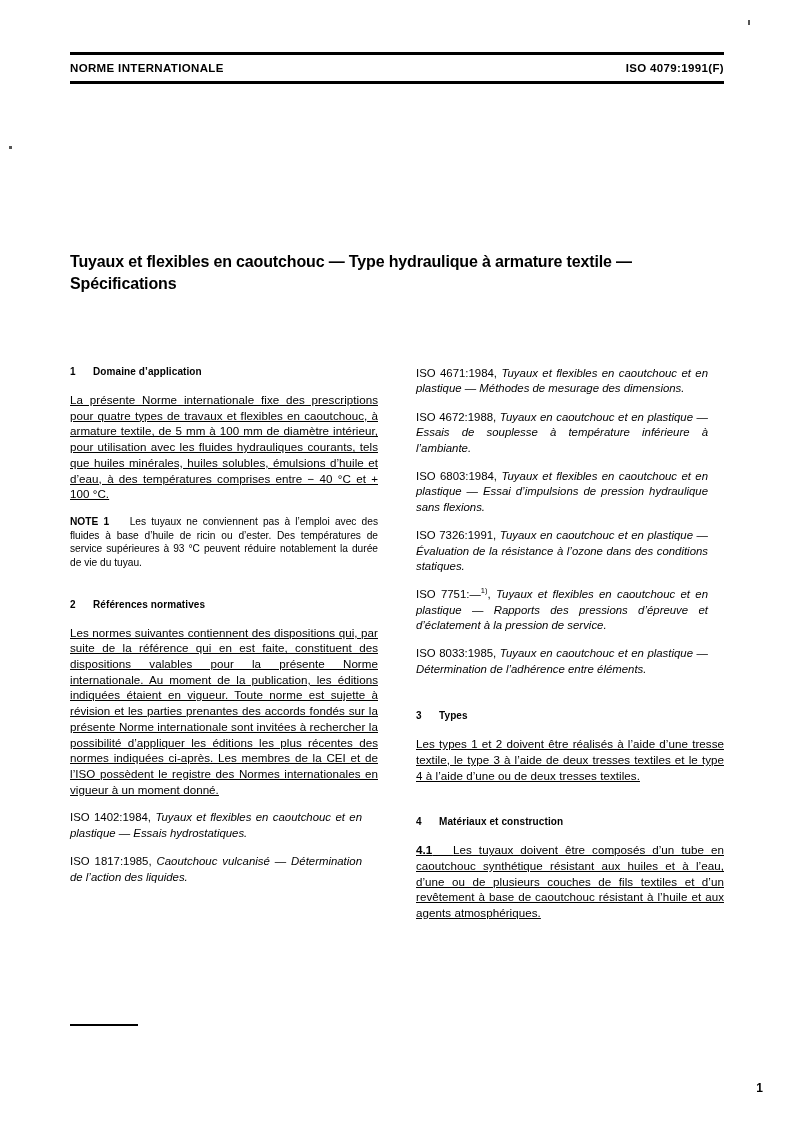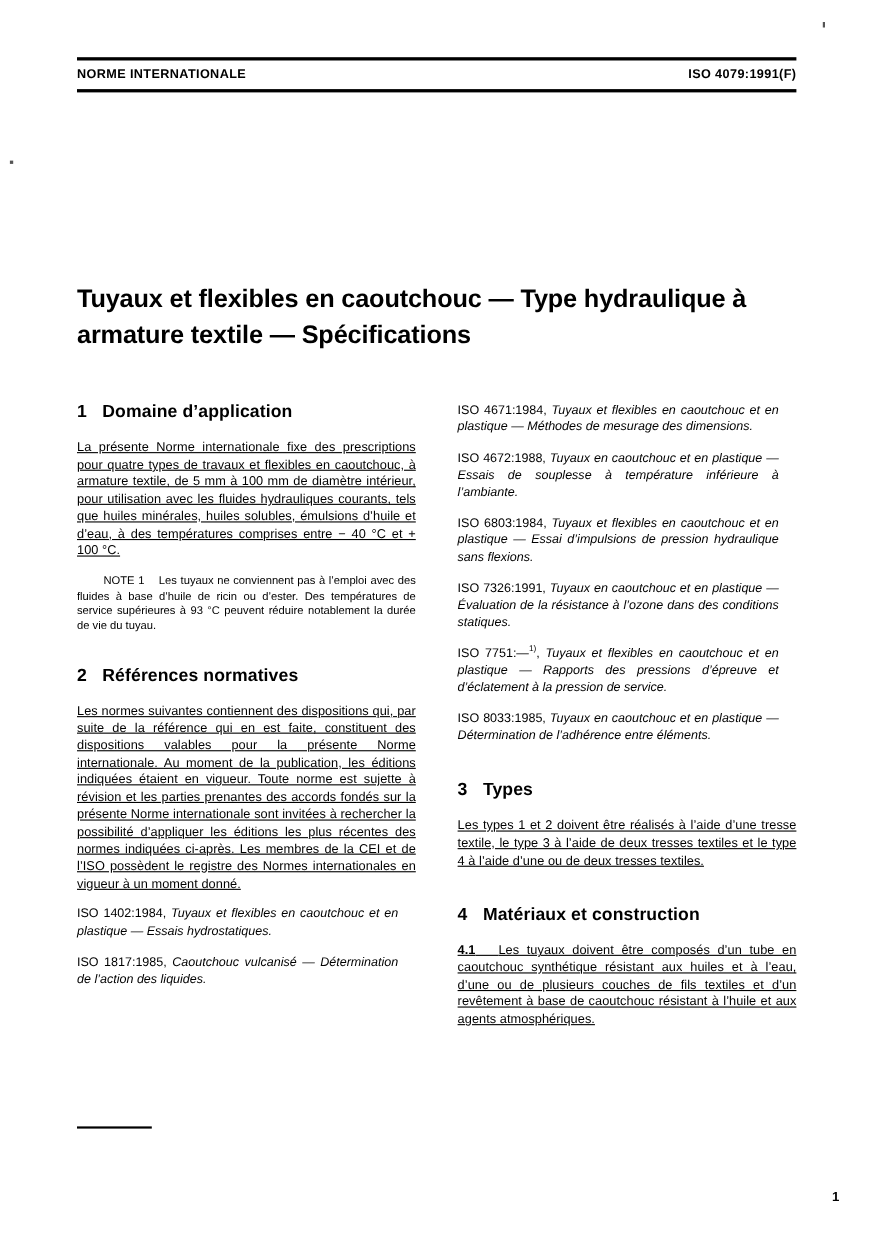--- a/index.html
+++ b/index.html
@@ -57,42 +57,42 @@
   }
   .stray.s1 { left: 9px;  top: 146px; width: 3px; height: 3px; }
   .stray.s2 { left: 748px; top: 20px; width: 2px;  height: 5px; }
 
   
   .doc-title {
     position: absolute;
     left: 70px;
     top: 240px;
     width: 640px;
-    font-size: 23px;
+    font-size: 16px;
     font-weight: bold;
     line-height: 1.42;
     letter-spacing: -0.15px;
   }
 
   
   .columns {
     position: absolute;
     left: 70px;
     top: 366px;
     width: 654px;
     display: flex;
     gap: 38px;
   }
   .col {
     width: 308px;
     position: relative;
   }
 
   h2.sec {
-    font-size: 16px;
+    font-size: 10px;
     font-weight: bold;
     margin: 0 0 15px 0;
     letter-spacing: 0.1px;
   }
   h2.sec .num {
     display: inline-block;
     width: 23px;
   }
 
   p.body {
@@ -105,21 +105,21 @@
     text-decoration: underline;
   }
   p.body.last { margin-bottom: 0; }
 
   p.note {
     font-size: 10.2px;
     line-height: 1.34;
     margin: 0;
     text-align: justify;
   }
-  p.note .tag { font-weight: normal; margin-left: 24px; }
+  p.note .tag { font-weight: bold; }
 
   p.ref {
     font-size: 11.4px;
     line-height: 1.35;
     margin: 0 16px 13px 0;
     text-align: justify;
   }
   p.ref i { font-style: italic; }
   p.ref sup {
     font-size: 7.5px;

